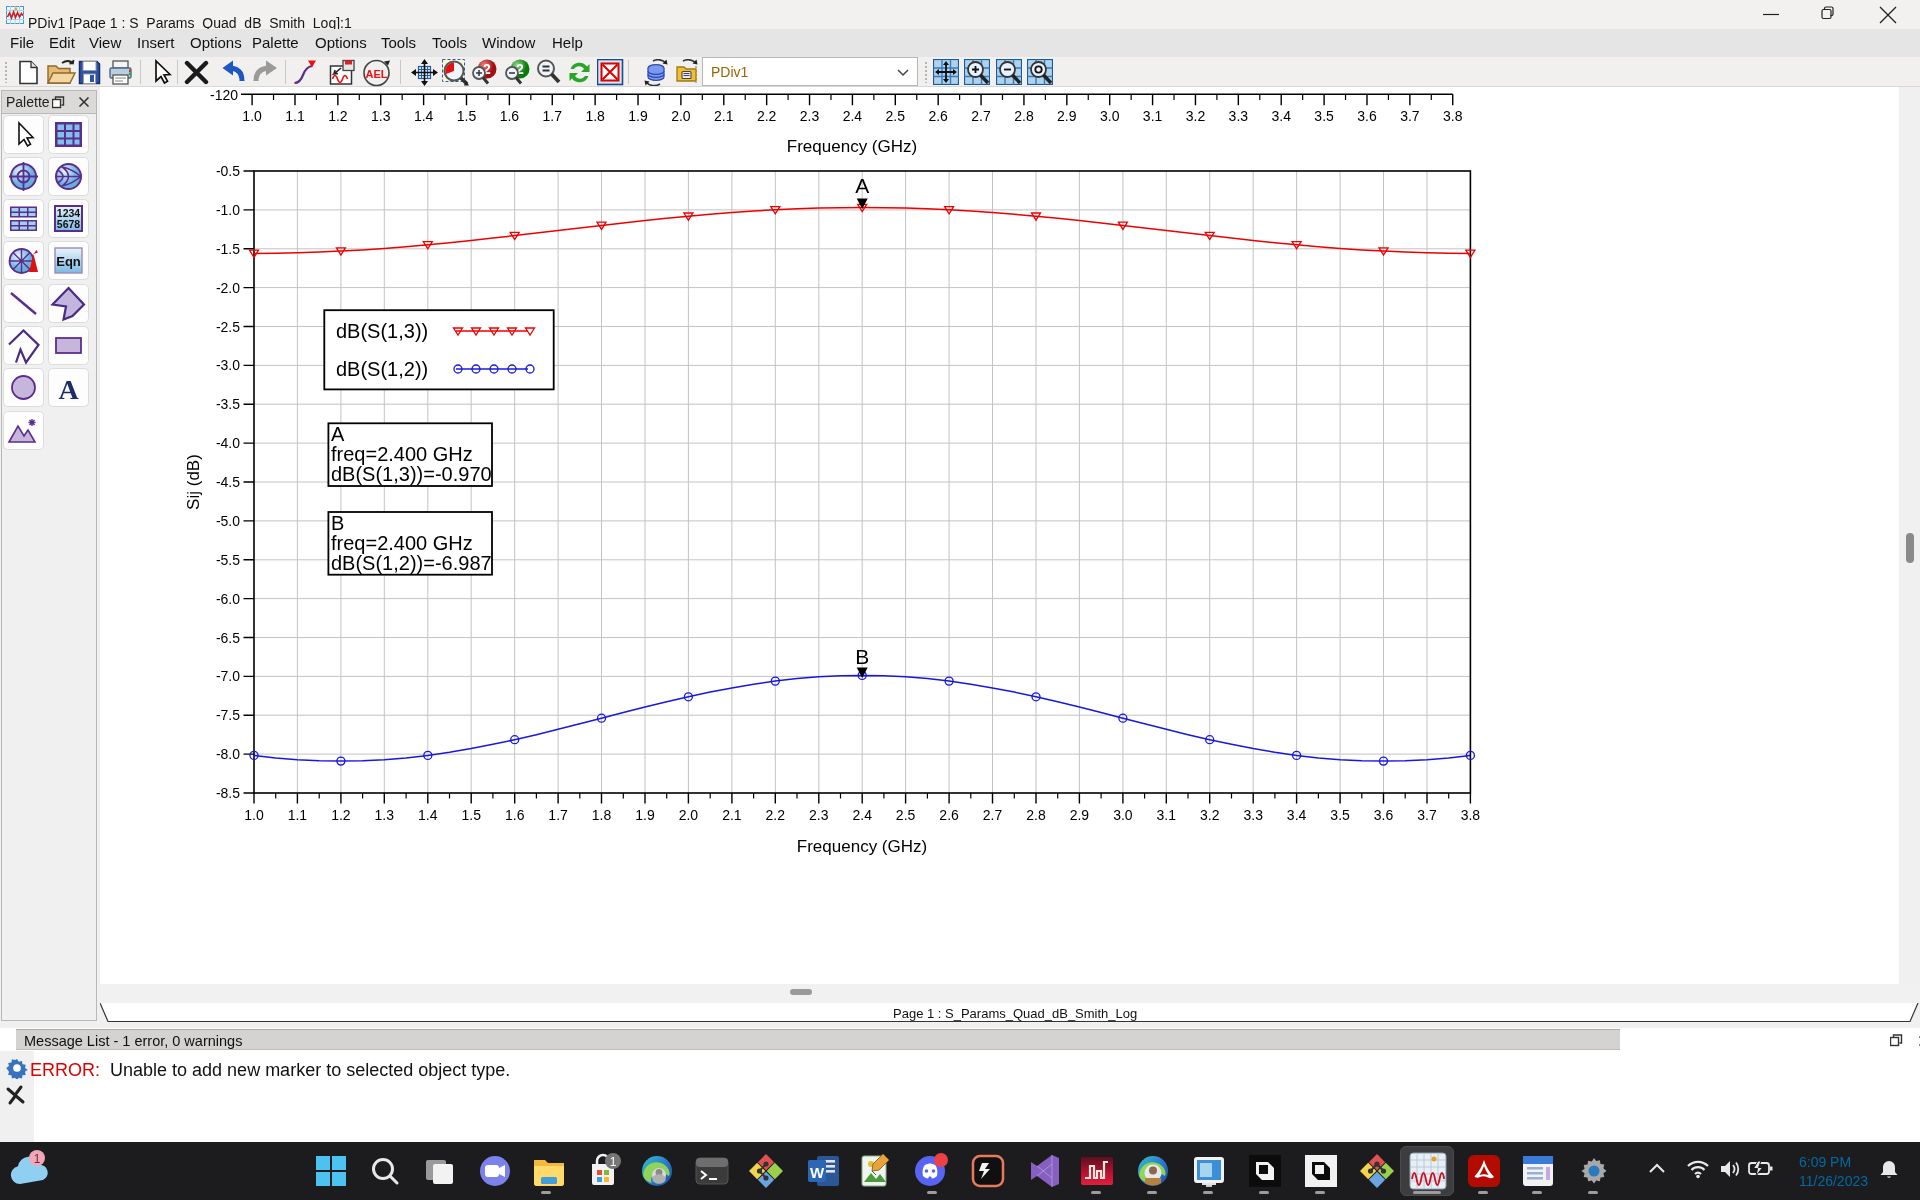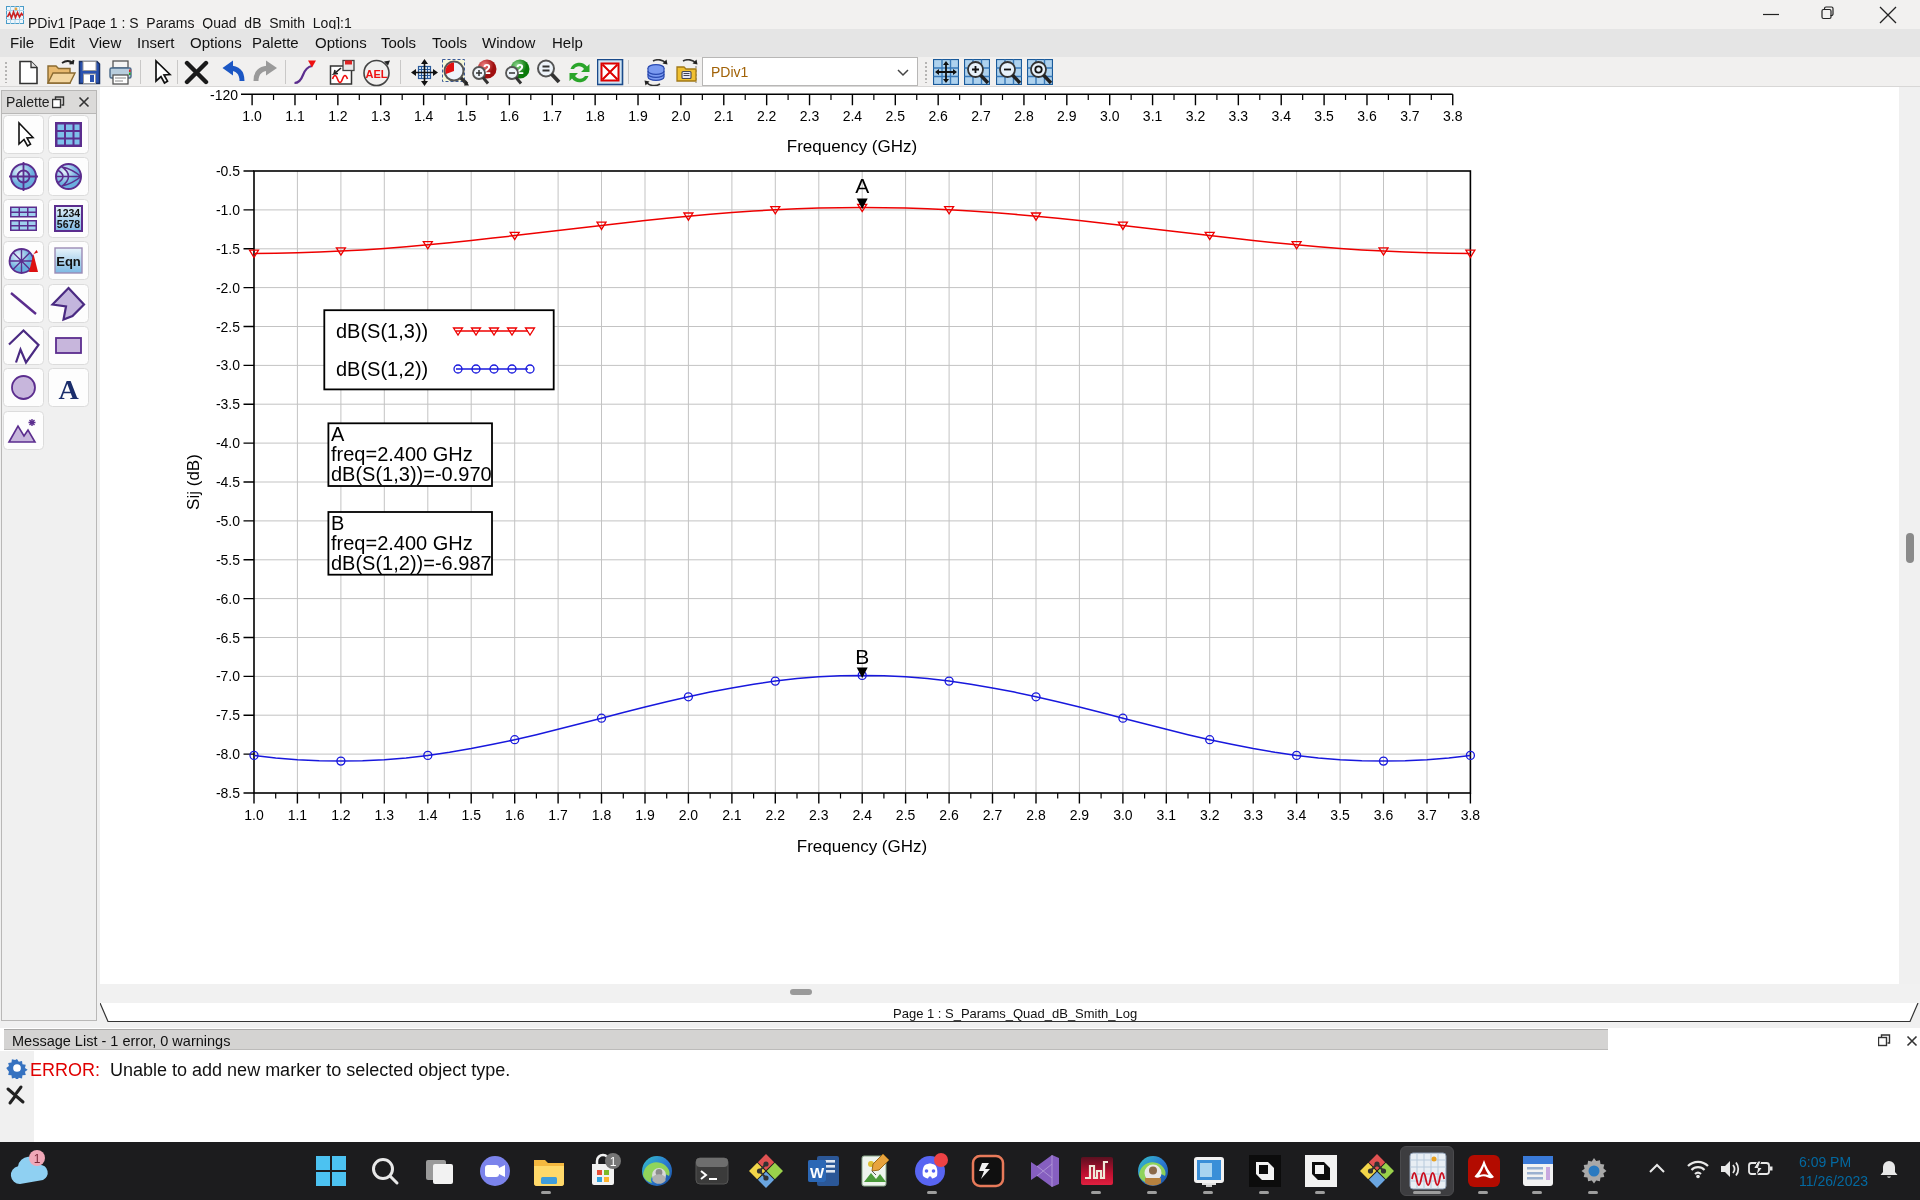--- a/index.html
+++ b/index.html
@@ -30,21 +30,21 @@
 #palhead .pt { position:absolute; left:4px; top:3px; font-size:14px; color:#222; }
 
 #vscroll { left:1899px; top:88px; width:21px; height:896px; background:#f0f0f0; }
 #vthumb { left:1906px; top:533px; width:8px; height:30px; background:#8a8a8a; border-radius:4px; }
 
 #hstrip { left:100px; top:984px; width:1820px; height:19px; background:#f1f1f1; }
 #hthumb { left:790px; top:989px; width:22px; height:6px; background:#9a9a9a; border-radius:3px; }
 #tabbar { left:100px; top:1003px; width:1820px; height:19px; background:#f0f0f0; }
 #tabtext { left:893px; top:1006px; font-size:13px; color:#111; }
 
-#msghead { left:4px; top:1029px; width:1604px; height:21px; background:#d4d3d2; border-top:1px solid #aaa9a8; border-bottom:1px solid #bcbbba; }
+#msghead { left:16px; top:1029px; width:1604px; height:21px; background:#d4d3d2; border-top:1px solid #aaa9a8; border-bottom:1px solid #bcbbba; }
 #msghead .mt { position:absolute; left:8px; top:3px; font-size:14.5px; color:#111; }
 #msgbody { left:0; top:1051px; width:1920px; height:91px; background:#f0f0f0; }
 #msgwhite { left:34px; top:1051px; width:1886px; height:91px; background:#fff; }
 #msgtext { left:30px; top:1060px; font-size:18px; color:#111; }
 #msgtext b { color:#e00000; font-weight:normal; }
 
 #taskbar { left:0; top:1142px; width:1920px; height:58px; background:#1c1c1e; }
 .tbi { position:absolute; top:1152px; width:38px; height:38px; }
 .tind { position:absolute; top:1191px; height:3px; background:#9d9d9d; border-radius:2px; }
 #clock { right:52px; top:1153px; font-size:14px; color:#0369a1; text-align:left; line-height:19px; }

